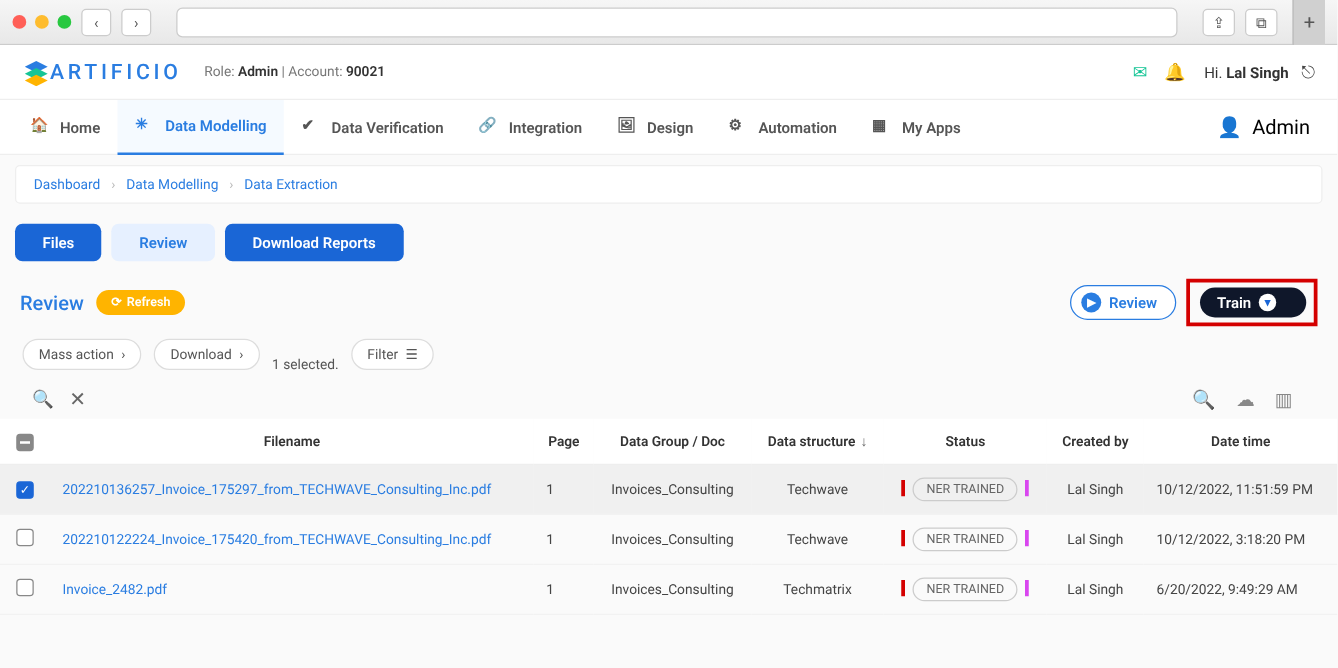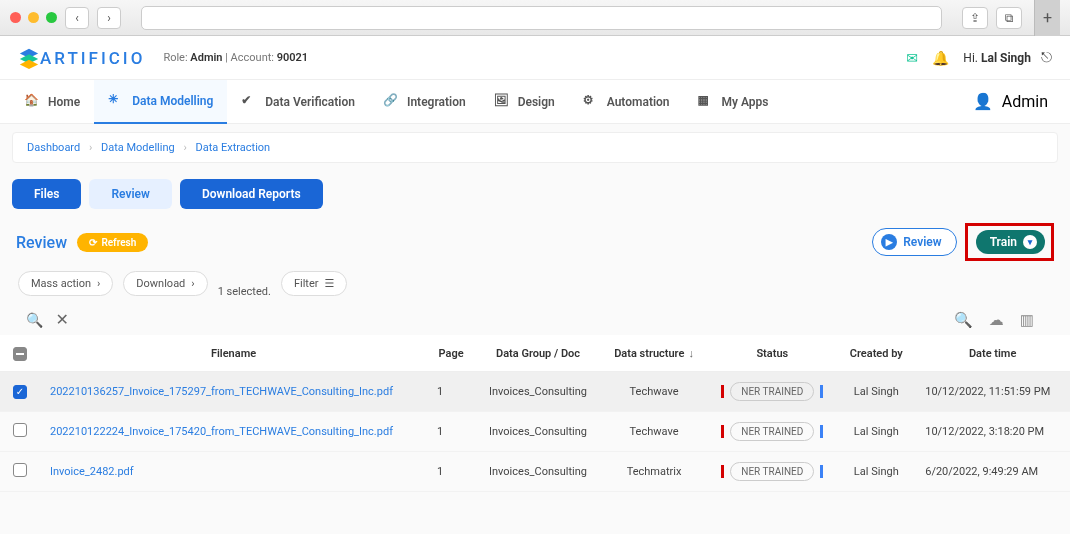--- a/index.html
+++ b/index.html
@@ -47,21 +47,21 @@
 .pill-light { background:#e6f0ff; color:#2a7de1;}
 
 
 .review-bar { display:flex; align-items:center; padding:6px 16px 4px 16px;}
 .review-title { font-size:16px; color:#2a7de1; font-weight:500; margin-right:10px;}
 .refresh-btn { background:#ffb400; color:#fff; font-size:10px; font-weight:600; padding:4px 12px; border-radius:14px; border:none; display:flex; align-items:center; gap:4px;}
 .review-spacer { flex:1;}
 .review-outline { border:1.5px solid #2a7de1; color:#2a7de1; background:#fff; font-size:12px; font-weight:600; padding:5px 14px 5px 8px; border-radius:16px; display:flex; align-items:center; gap:6px;}
 .play-circ { width:16px; height:16px; border-radius:50%; background:#2a7de1; color:#fff; display:flex; align-items:center; justify-content:center; font-size:9px;}
 .train-wrap { border:3px solid #d40000; padding:4px 6px 4px 8px; margin-left:8px;}
-.train-btn { background:#0f766e; color:#fff; font-size:12px; font-weight:600; padding:5px 8px 5px 14px; border-radius:16px; border:none; display:flex; align-items:flex-end; gap:6px;}
+.train-btn { background:#0f172a; color:#fff; font-size:12px; font-weight:600; padding:5px 24px 5px 14px; border-radius:16px; border:none; display:flex; align-items:flex-end; gap:6px;}
 .train-caret { width:14px; height:14px; background:#fff; border-radius:50%; color:#1a66d6; font-size:9px; display:flex; align-items:center; justify-content:center;}
 
 
 .actions-row { display:flex; align-items:center; gap:10px; padding:4px 18px;}
 .chip { border:1px solid #ddd; background:#fff; border-radius:16px; font-size:11px; color:#555; padding:5px 12px; display:flex; align-items:center; gap:6px;}
 .sel-text { font-size:11px; color:#555;margin-top:16px;}
 
 
 .search-row { display:flex; align-items:center; gap:12px; padding:8px 18px 6px 26px;}
 .search-ic { color:#888; font-size:14px;}
@@ -76,21 +76,21 @@
 .table th { text-align:center; font-weight:600; color:#333; padding:10px 10px; border-bottom:1px solid #eee; background:#fff;}
 .table th.center, .table td.center { text-align:center;}
 .table td { padding:10px 10px; border-bottom:1px solid #f2f2f2; color:#444; vertical-align:middle;}
 .table tr.row-sel { background:#f0f0f0;}
 .fname { color:#2a7de1;}
 .status-pill { border:1px solid #ccc; border-radius:16px; padding:3px 10px; font-size:10px; color:#666; display:inline-block;}
 .chk { width:14px; height:14px; border:1.5px solid #888; border-radius:3px; display:inline-flex; align-items:center; justify-content:center; background:#fff;}
 .chk.hdr { background:#888; color:#fff; position:relative;}
 .chk.hdr::after { content:""; width:8px; height:2px; background:#fff;}
 .chk.on { background:#1a66d6; border-color:#1a66d6; color:#fff; font-size:10px;}
-.status-col-box { border-left:3px solid #d40000; border-right:3px solid #3b82f6; padding:0 6px;}
+.status-col-box { border-left:3px solid #d40000; border-right:3px solid #d946ef; padding:0 6px;}
 .sort-arr { font-size:11px; color:#666; margin-left:4px;}
 </style>
 </head>
 <body>
 
 <div class="browser-chrome">
   <div class="traffic-lights">
     <div class="tl tl-red"></div>
     <div class="tl tl-yellow"></div>
     <div class="tl tl-green"></div>

